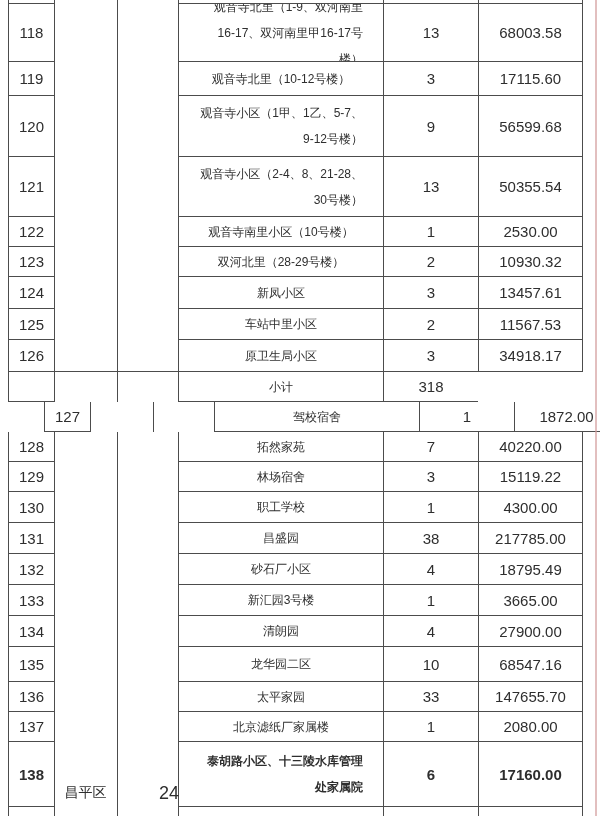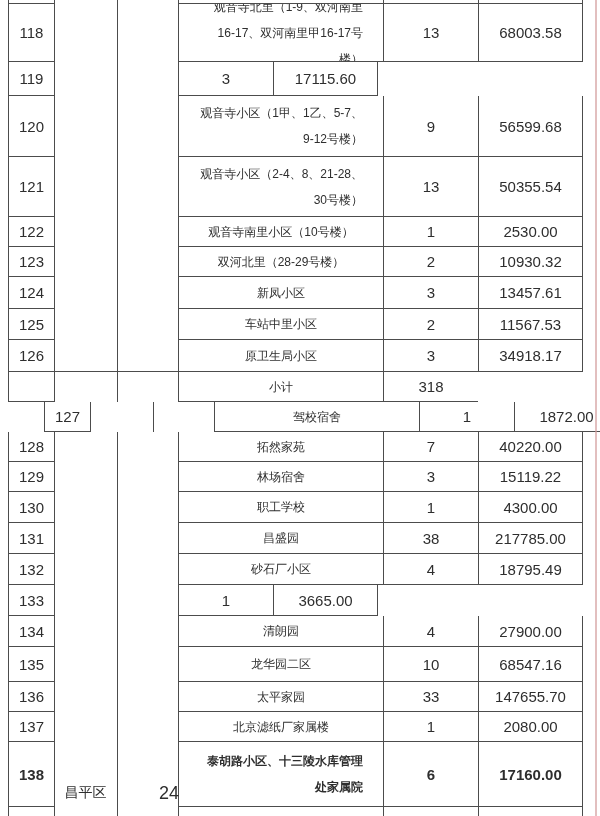--- a/index.html
+++ b/index.html
@@ -75,20 +75,21 @@
           <div class="cell c1">118</div>
           <div class="cell c2 spacer"></div>
           <div class="cell c3 spacer"></div>
           <div class="cell c4">观音寺北里（1-9、双河南里16-17、双河南里甲16-17号楼）</div>
           <div class="cell c5">13</div>
           <div class="cell c6">68003.58</div>
         </div><div class="row" style="height: 34px;">
           <div class="cell c1">119</div>
           <div class="cell c2 spacer"></div>
           <div class="cell c3 spacer"></div>
+          <div class="cell c4">观音寺北里（10-12号楼）</div>
           <div class="cell c5">3</div>
           <div class="cell c6">17115.60</div>
         </div><div class="row" style="height: 61px;">
           <div class="cell c1">120</div>
           <div class="cell c2 spacer"></div>
           <div class="cell c3 spacer"></div>
           <div class="cell c4">观音寺小区（1甲、1乙、5-7、9-12号楼）</div>
           <div class="cell c5">9</div>
           <div class="cell c6">56599.68</div>
         </div><div class="row" style="height: 60px;">
@@ -178,20 +179,21 @@
           <div class="cell c1">132</div>
           <div class="cell c2 spacer"></div>
           <div class="cell c3 spacer"></div>
           <div class="cell c4">砂石厂小区</div>
           <div class="cell c5">4</div>
           <div class="cell c6">18795.49</div>
         </div><div class="row" style="height: 31px;">
           <div class="cell c1">133</div>
           <div class="cell c2 spacer"></div>
           <div class="cell c3 spacer"></div>
+          <div class="cell c4">新汇园3号楼</div>
           <div class="cell c5">1</div>
           <div class="cell c6">3665.00</div>
         </div><div class="row" style="height: 31px;">
           <div class="cell c1">134</div>
           <div class="cell c2 spacer"></div>
           <div class="cell c3 spacer"></div>
           <div class="cell c4">清朗园</div>
           <div class="cell c5">4</div>
           <div class="cell c6">27900.00</div>
         </div><div class="row" style="height: 35px;">

